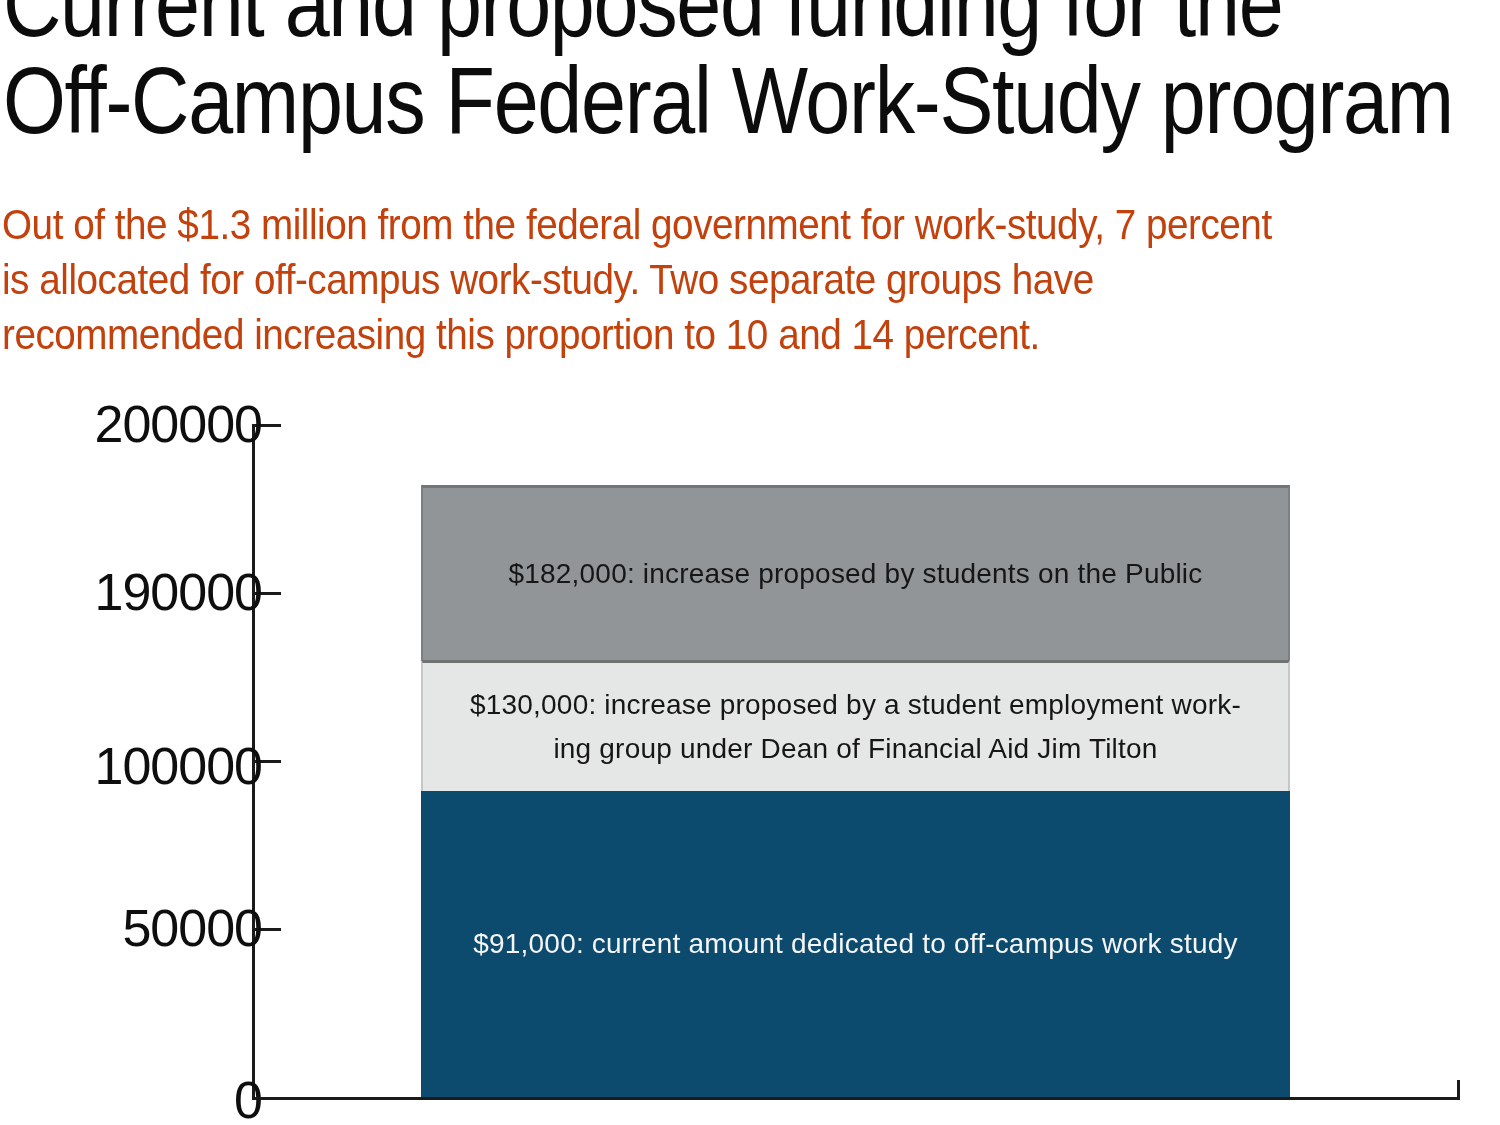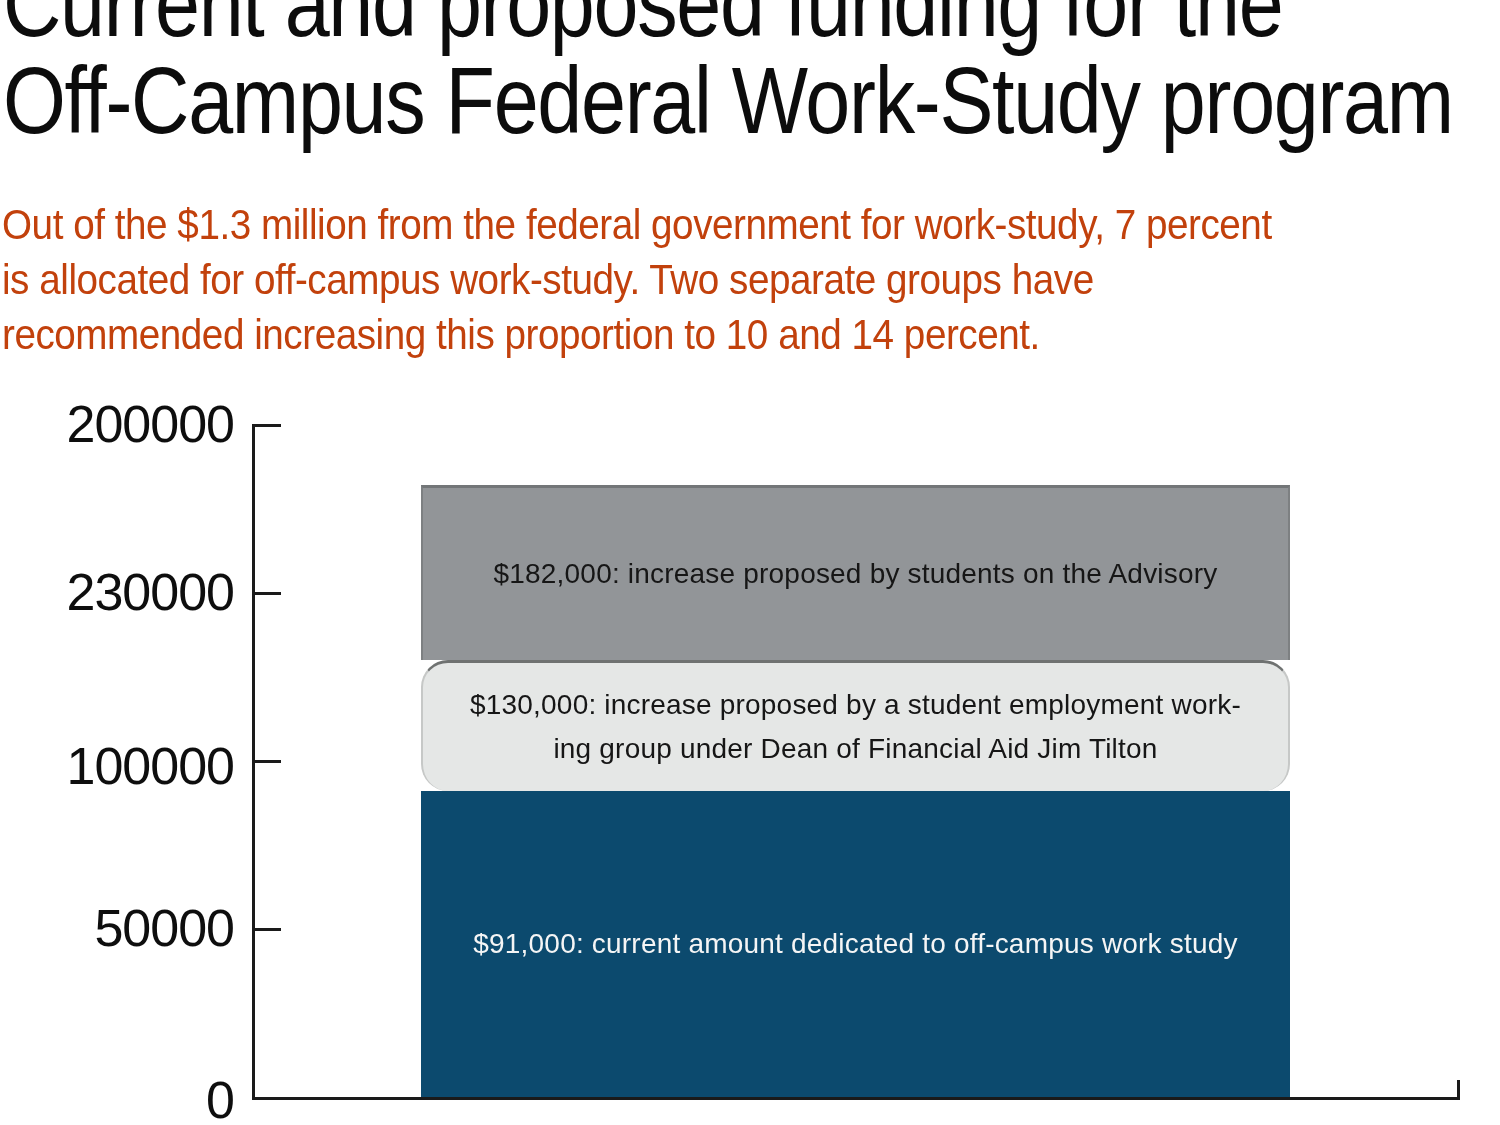--- a/index.html
+++ b/index.html
@@ -71,20 +71,21 @@
   }
   .ylabel {
     left: 0;
     width: 234px;
     text-align: right;
     font-size: 52px;
     line-height: 52px;
     letter-spacing: -1px;
     color: #0e0e0e;
     white-space: nowrap;
+    padding-left: 28px;
   }
 
   
   .segment {
     left: 421px;
     width: 869px;
     box-sizing: border-box;
     display: flex;
     flex-direction: column;
     justify-content: center;
@@ -103,21 +104,20 @@
     border-right: 2px solid #7d8082;
     color: #161616;
   }
   .seg-tilton {
     top: 660px; height: 131px;
     background: #e5e7e6;
     border-top: 3px solid #6f7271;
     border-left: 2px solid #c6c8c7;
     border-right: 2px solid #c6c8c7;
     color: #161616;
-    border-radius: 27px;
   }
   .seg-current {
     top: 791px; height: 306px;
     background: #0c4a6e;
     color: #f5f5f5;
   }
 </style>
 </head>
 <body>
 
@@ -134,30 +134,30 @@
 
 <div class="abs" style="left:0;top:0;width:1500px;height:1125px;">
 
   <div class="abs y-axis-line"></div>
   <div class="abs ytick" style="top:424px;"></div>
   <div class="abs ytick" style="top:592px;"></div>
   <div class="abs ytick" style="top:760px;"></div>
   <div class="abs ytick" style="top:928px;"></div>
 
   <div class="abs ylabel" style="top:398px;">200000</div>
-  <div class="abs ylabel" style="top:566px;">230000</div>
+  <div class="abs ylabel" style="top:566px;">190000</div>
   <div class="abs ylabel" style="top:734px;margin-top:6px;">100000</div>
   <div class="abs ylabel" style="top:902px;">50000</div>
   <div class="abs ylabel" style="top:1074px;">0</div>
 
   <div class="abs x-axis-line"></div>
   <div class="abs x-end-tick"></div>
 
   <div class="abs segment seg-swearer">
-    <span>$182,000: increase proposed by students on the Advisory</span>
+    <span>$182,000: increase proposed by students on the Public</span>
   </div>
 
   <div class="abs segment seg-tilton">
     <span>$130,000: increase proposed by a student employment work-</span>
     <span>ing group under Dean of Financial Aid Jim Tilton</span>
   </div>
 
   <div class="abs segment seg-current">
     <span>$91,000: current amount dedicated to off-campus work study</span>
   </div>

